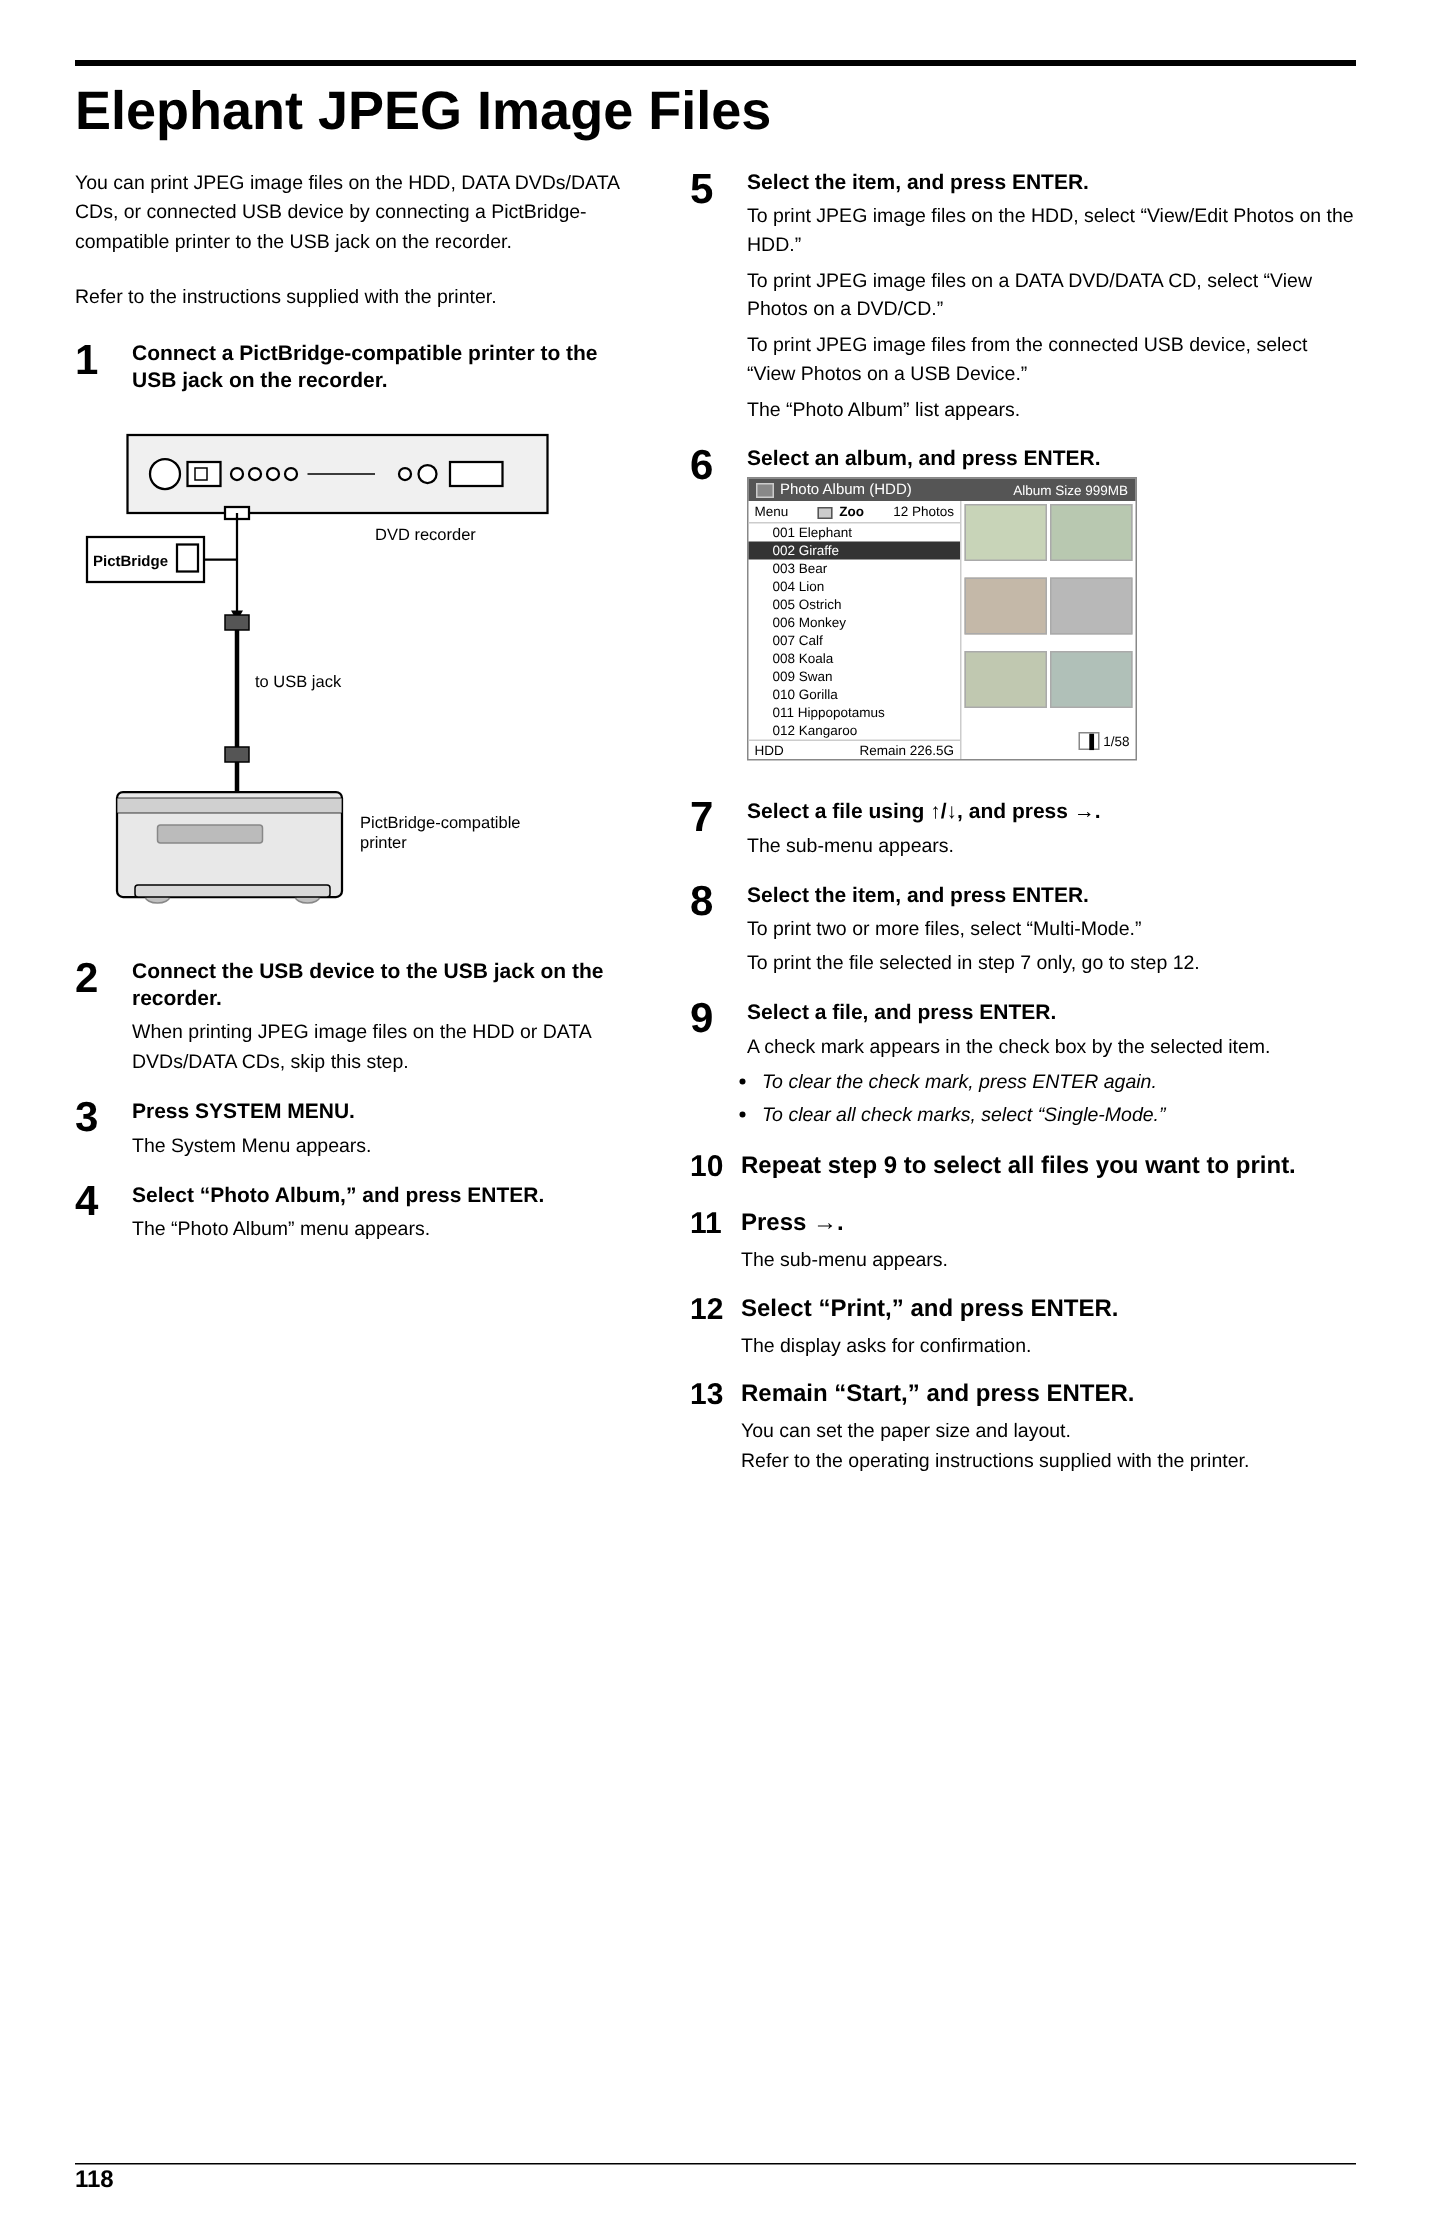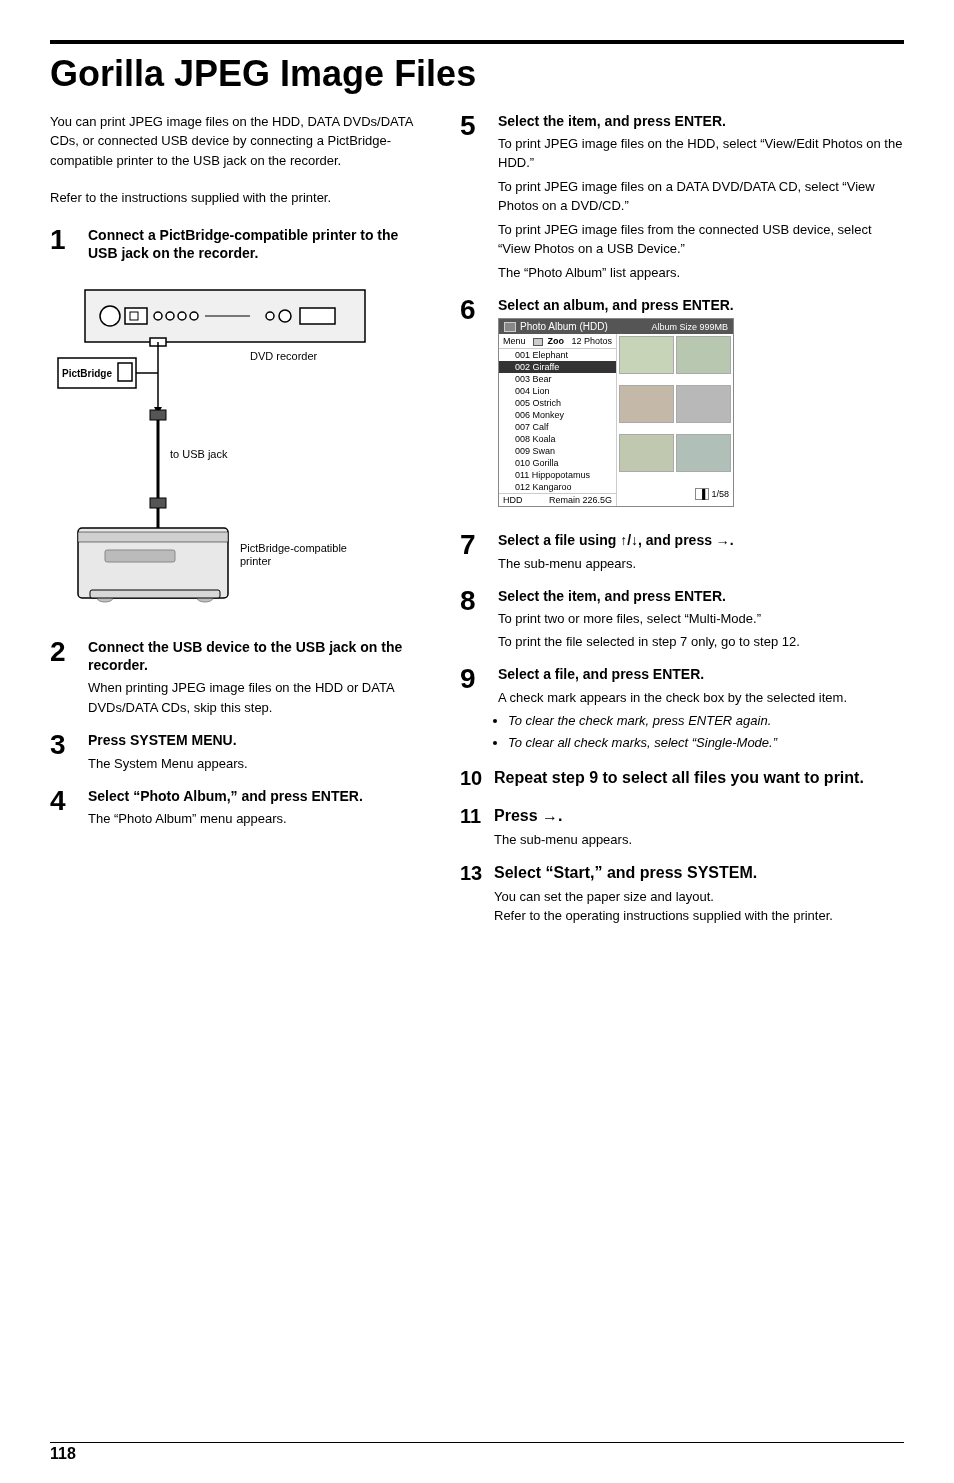--- a/index.html
+++ b/index.html
@@ -93,21 +93,21 @@
     .diagram {
       margin: 10px 0 18px 0;
       position: relative;
       width: 360px;
       height: 340px;
     }
     
     .photo-album {
       border: 1.5px solid #888;
       background: #fff;
-      width: 236px;
+      width: 260px;
       font-size: 10px;
       margin-bottom: 10px;
     }
     .photo-album-title {
       background: #555;
       color: #fff;
       padding: 2px 5px;
       font-size: 10px;
       display: flex;
       align-items: center;
@@ -192,21 +192,21 @@
       width: 360px;
       height: 340px;
       pointer-events: none;
     }
   </style>
 </head>
 <body>
 
 <div class="page">
   <div class="top-rule"></div>
-  <h1 class="page-title">Gorilla JPEG Image Files</h1>
+  <h1 class="page-title">Elephant JPEG Image Files</h1>
 
   <div class="two-col">
 
     <div class="left-col">
       <p class="intro-text">You can print JPEG image files on the HDD, DATA DVDs/DATA CDs, or connected USB device by connecting a PictBridge-compatible printer to the USB jack on the recorder.</p>
       <p class="intro-text">Refer to the instructions supplied with the printer.</p>
 
       <div class="step">
         <div class="step-num">1</div>
         <div class="step-content">
@@ -426,25 +426,32 @@
       </div>
 
       <div class="step">
         <div class="step-num-sm">11</div>
         <div class="step-content">
           <div class="step-title-sm">Press →.</div>
           <div class="step-body">The sub-menu appears.</div>
         </div>
       </div>
 
+      <div class="step">
+        <div class="step-num-sm">12</div>
+        <div class="step-content">
+          <div class="step-title-sm">Select “Print,” and press ENTER.</div>
+          <div class="step-body">The display asks for confirmation.</div>
+        </div>
+      </div>
 
       <div class="step">
         <div class="step-num-sm">13</div>
         <div class="step-content">
-          <div class="step-title-sm">Select “Start,” and press SYSTEM.</div>
+          <div class="step-title-sm">Remain “Start,” and press ENTER.</div>
           <div class="step-body">You can set the paper size and layout.</div>
           <div class="step-body">Refer to the operating instructions supplied with the printer.</div>
         </div>
       </div>
 
     </div>
   </div>
 
   <div class="bottom-rule"></div>
   <div class="page-number">118</div>

